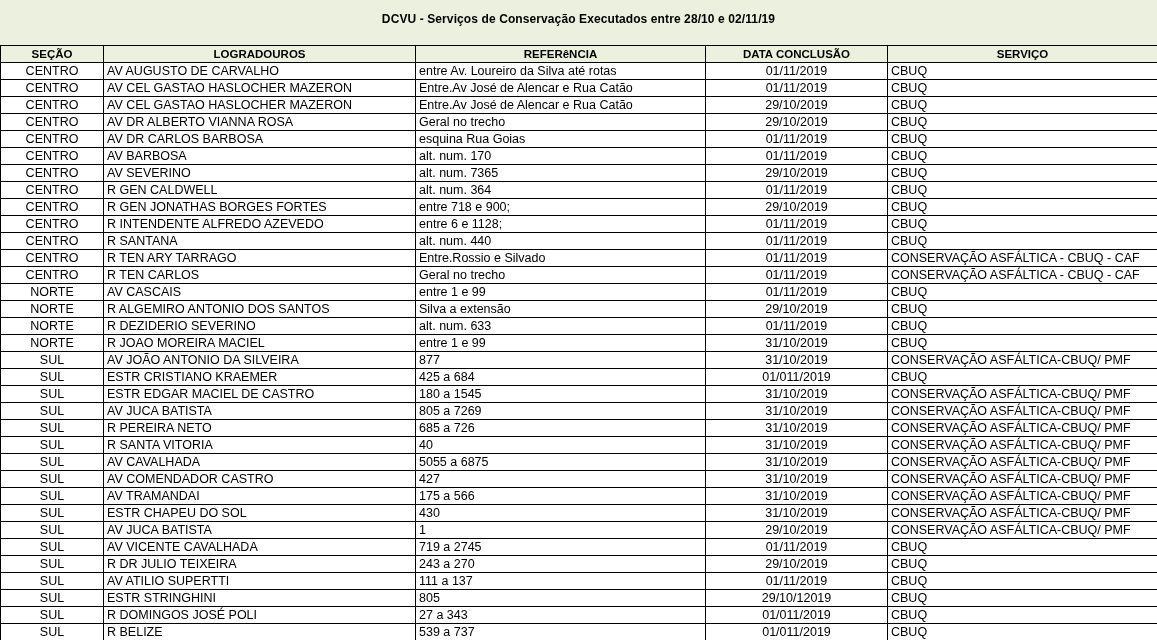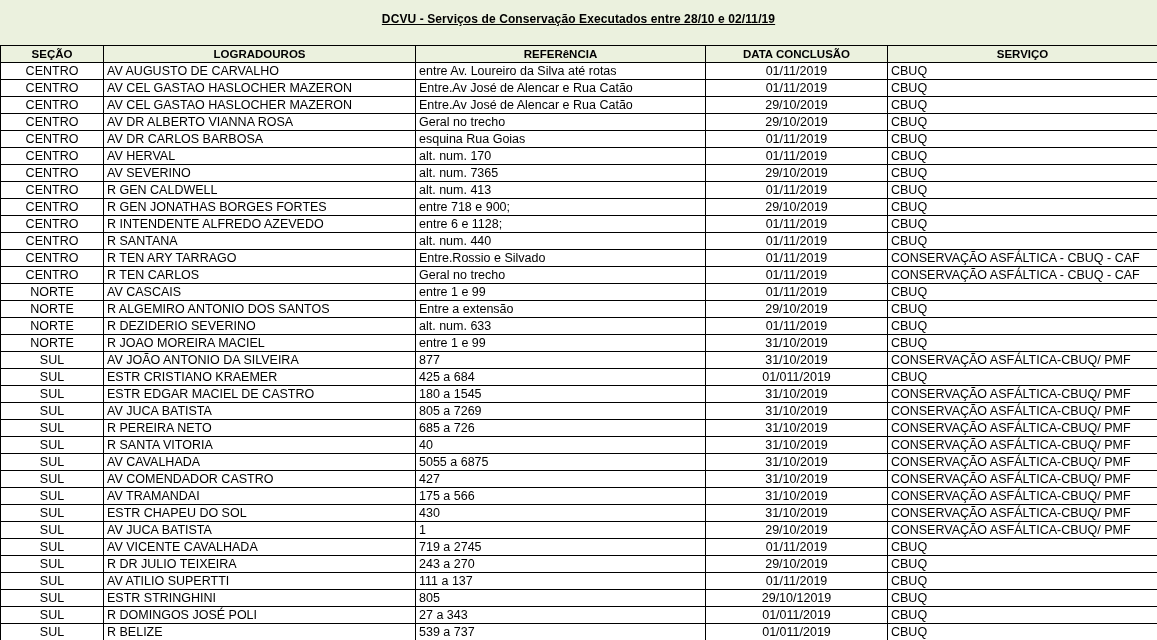--- a/index.html
+++ b/index.html
@@ -22,21 +22,20 @@
     display: flex;
     align-items: center;
     justify-content: center;
     box-sizing: border-box;
   }
   .title-band .title {
     font-weight: bold;
     font-size: 12px;
     letter-spacing: 0.1px;
     transform: translateY(-4px);
-    text-decoration: underline;
   }
   table.report {
     border-collapse: collapse;
     table-layout: fixed;
     width: 1157px;
   }
   table.report th,
   table.report td {
     border: 1px solid #000000;
     height: 16px;
@@ -115,36 +114,36 @@
         </tr>
         <tr>
           <td class="align-center">CENTRO</td>
           <td class="align-left">AV DR CARLOS BARBOSA</td>
           <td class="align-left">esquina Rua Goias</td>
           <td class="align-center">01/11/2019</td>
           <td class="align-left">CBUQ</td>
         </tr>
         <tr>
           <td class="align-center">CENTRO</td>
-          <td class="align-left">AV HERVAL</td>
+          <td class="align-left">AV BARBOSA</td>
           <td class="align-left">alt. num. 170</td>
           <td class="align-center">01/11/2019</td>
           <td class="align-left">CBUQ</td>
         </tr>
         <tr>
           <td class="align-center">CENTRO</td>
           <td class="align-left">AV SEVERINO</td>
           <td class="align-left">alt. num. 7365</td>
           <td class="align-center">29/10/2019</td>
           <td class="align-left">CBUQ</td>
         </tr>
         <tr>
           <td class="align-center">CENTRO</td>
           <td class="align-left">R GEN CALDWELL</td>
-          <td class="align-left">alt. num. 413</td>
+          <td class="align-left">alt. num. 364</td>
           <td class="align-center">01/11/2019</td>
           <td class="align-left">CBUQ</td>
         </tr>
         <tr>
           <td class="align-center">CENTRO</td>
           <td class="align-left">R GEN JONATHAS BORGES FORTES</td>
           <td class="align-left">entre 718 e 900;</td>
           <td class="align-center">29/10/2019</td>
           <td class="align-left">CBUQ</td>
         </tr>
@@ -179,21 +178,21 @@
         <tr>
           <td class="align-center">NORTE</td>
           <td class="align-left">AV CASCAIS</td>
           <td class="align-left">entre 1 e 99</td>
           <td class="align-center">01/11/2019</td>
           <td class="align-left">CBUQ</td>
         </tr>
         <tr>
           <td class="align-center">NORTE</td>
           <td class="align-left">R ALGEMIRO ANTONIO DOS SANTOS</td>
-          <td class="align-left">Entre a extensão</td>
+          <td class="align-left">Silva a extensão</td>
           <td class="align-center">29/10/2019</td>
           <td class="align-left">CBUQ</td>
         </tr>
         <tr>
           <td class="align-center">NORTE</td>
           <td class="align-left">R DEZIDERIO SEVERINO</td>
           <td class="align-left">alt. num. 633</td>
           <td class="align-center">01/11/2019</td>
           <td class="align-left">CBUQ</td>
         </tr>

